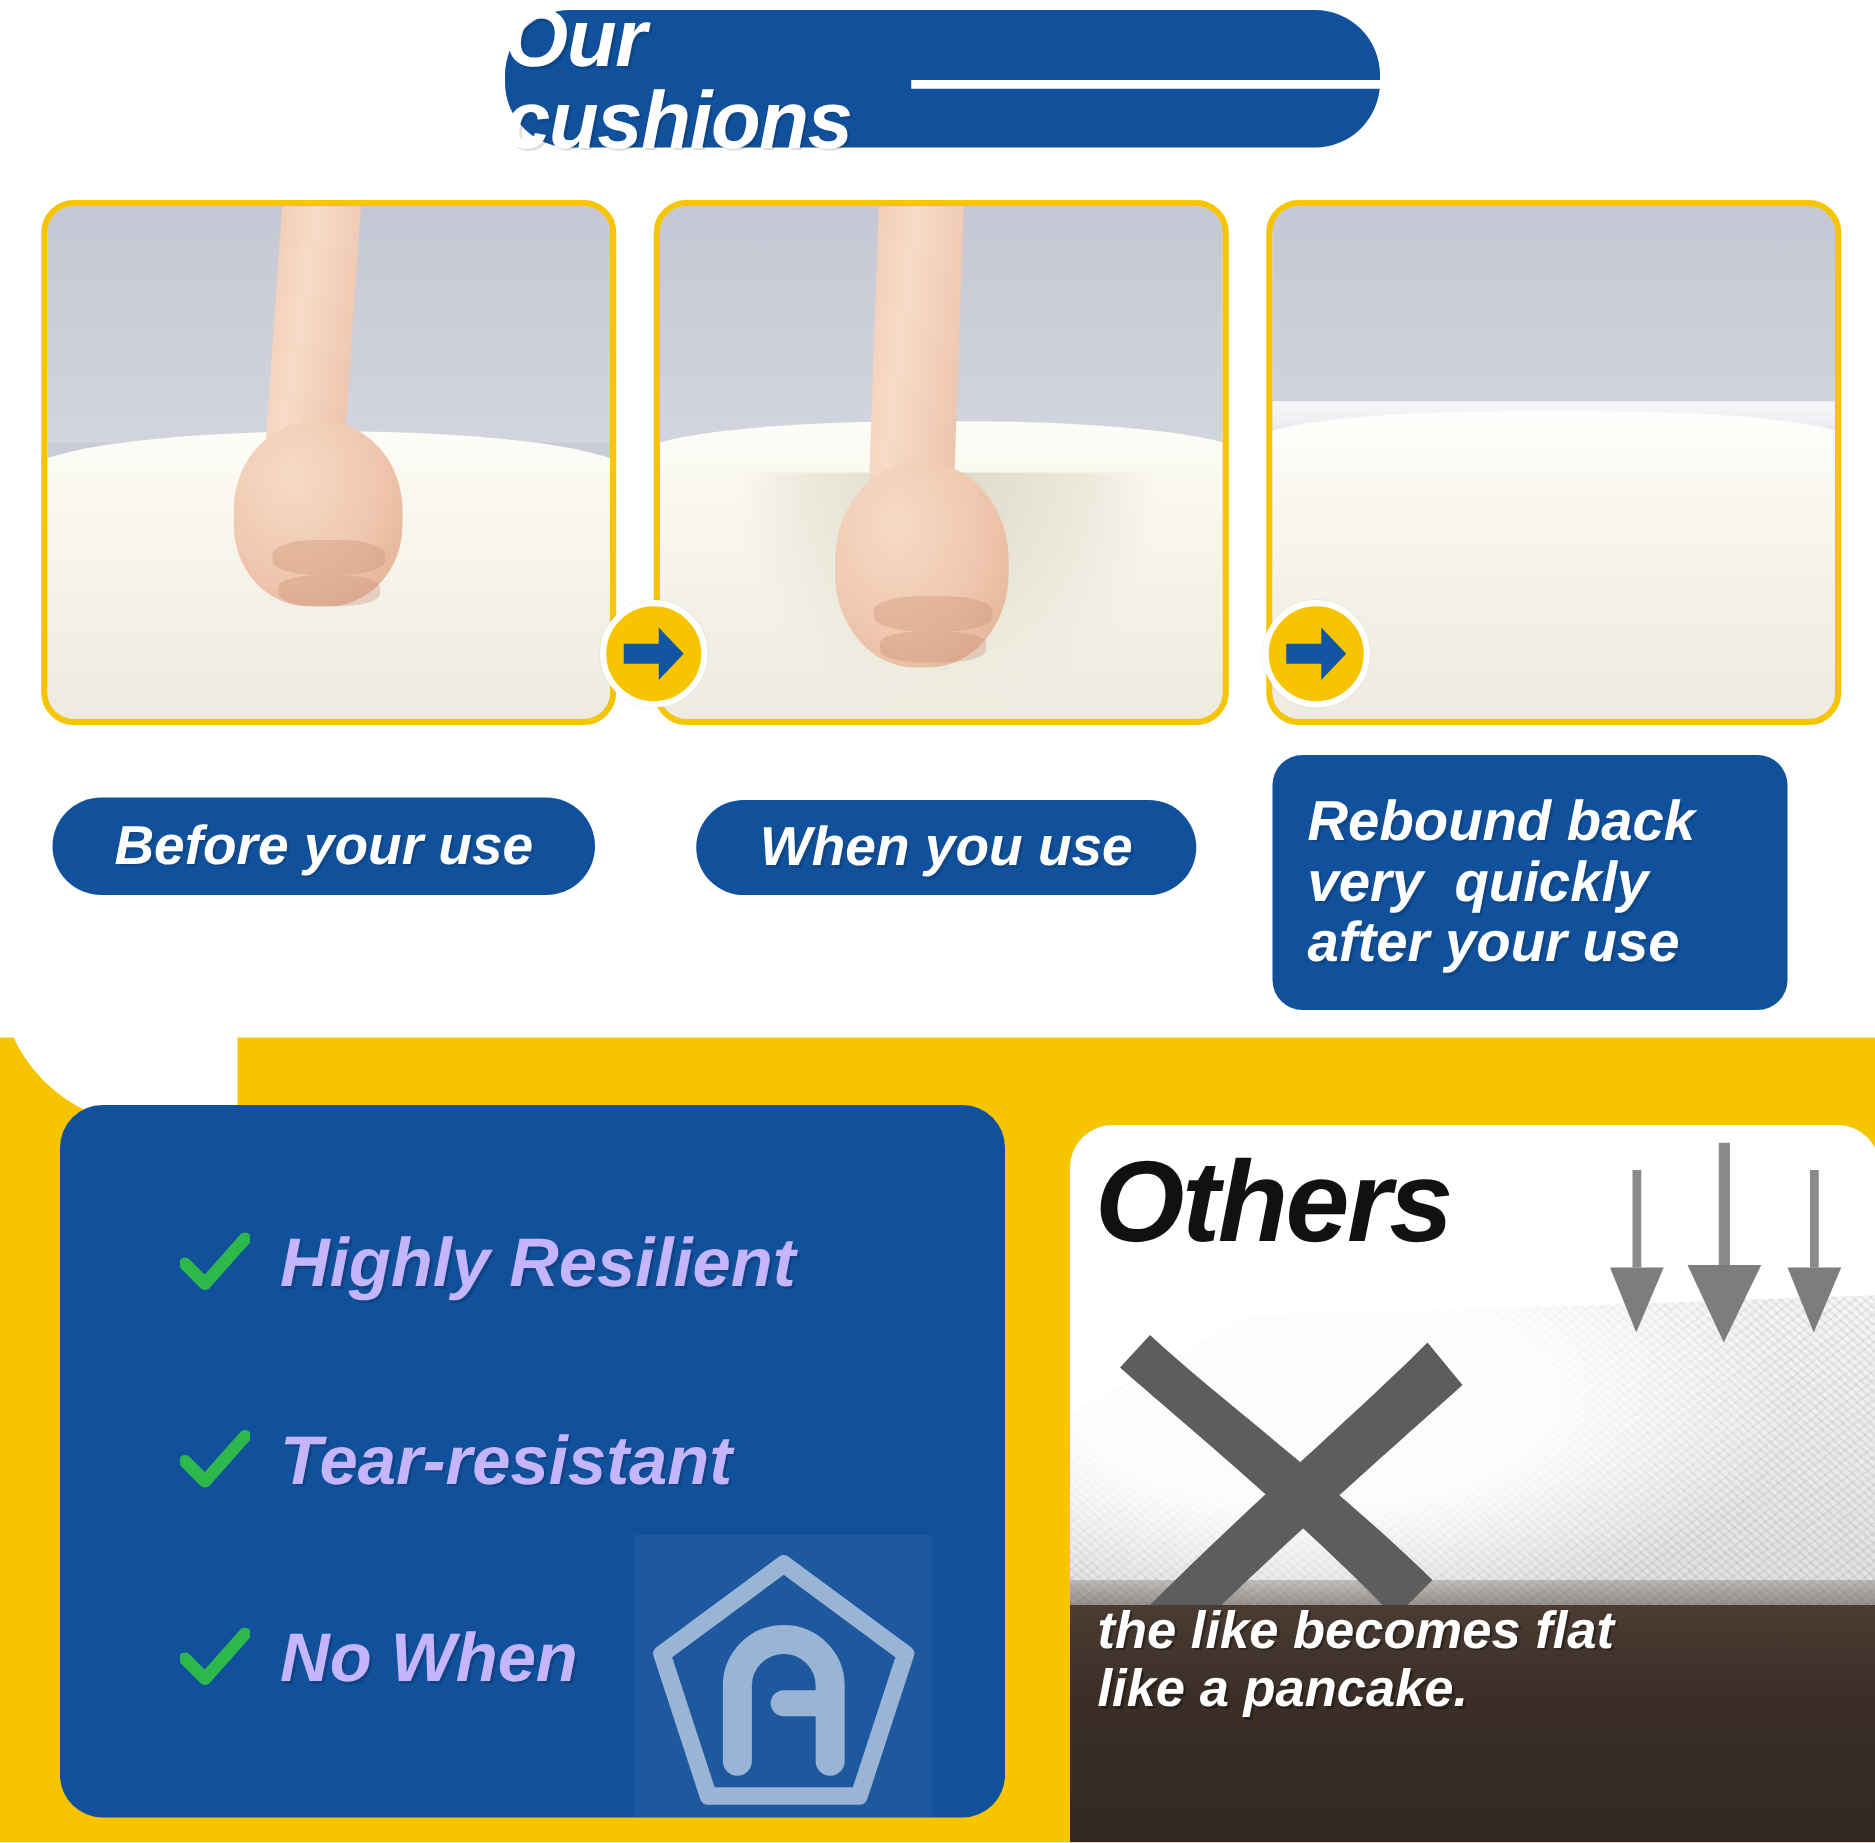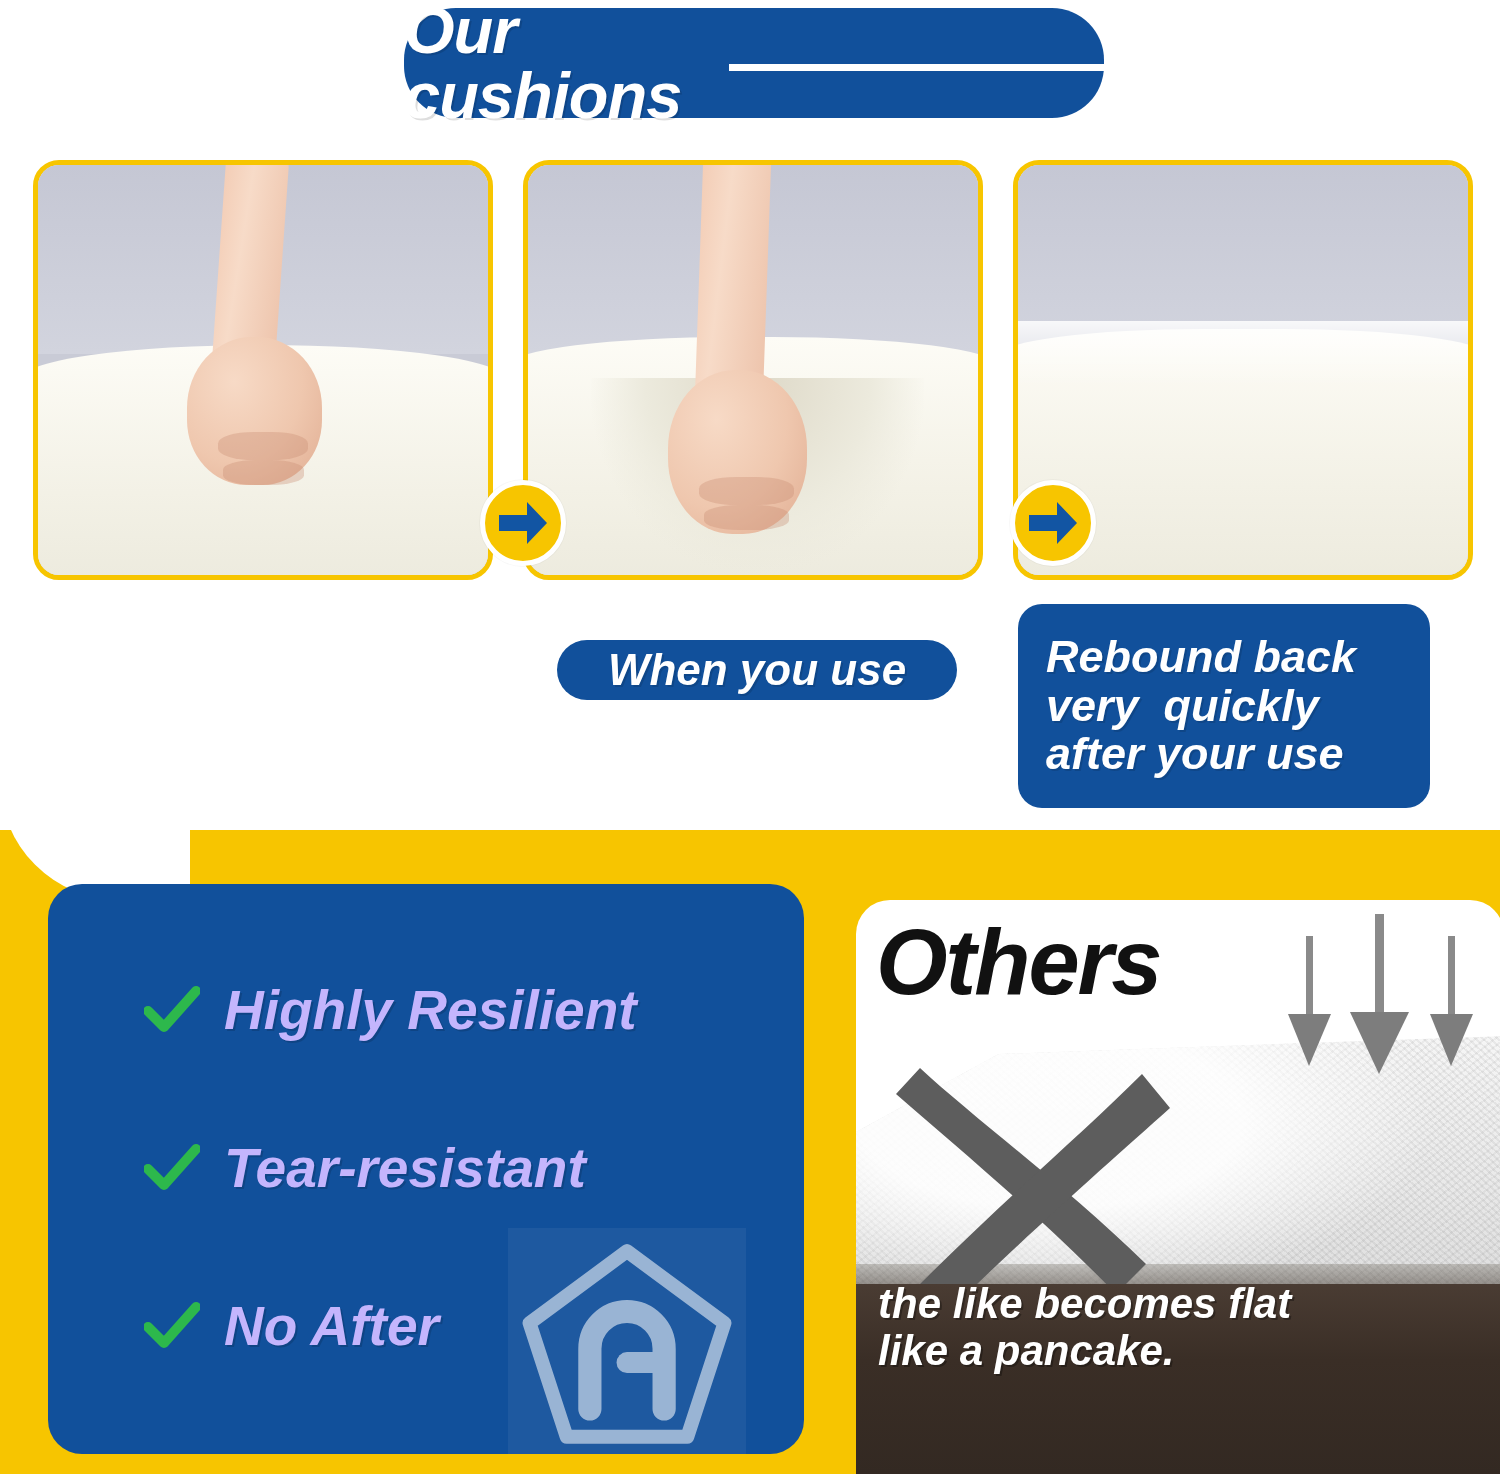--- a/index.html
+++ b/index.html
@@ -110,21 +110,21 @@
 
   
   .label-pill{
     position:absolute; background:#11509B; color:#ffffff;
     font-weight:bold; font-style:italic;
     display:flex; align-items:center; justify-content:center;
     text-shadow:2px 2px 0 rgba(0,0,0,0.12);
   }
   .pill-1{ left:42px; top:638px; width:434px; height:78px;
            border-radius:39px; font-size:44px; }
-  .pill-2{ left:557px; top:640px; width:400px; height:60px;
+  .pill-2{ left:557px; top:640px; width:400px; height:76px;
            border-radius:38px; font-size:44px; }
   .pill-3{ left:1018px; top:604px; width:412px; height:204px;
            border-radius:24px; font-size:45px; line-height:1.08;
            flex-direction:column; align-items:flex-start;
            justify-content:center; padding-left:28px; }
   .pill-3 span{ white-space:pre; }
 
   
   .yellow-band{
     position:absolute; left:0; top:780px; width:1500px; height:694px;
@@ -257,20 +257,21 @@
         <path d="M2 15 H30 V2 L50 23 L30 44 V31 H2 Z" fill="#1255A3"></path>
       </svg>
     </div>
     <div class="arrow-badge a2">
       <svg viewBox="0 0 52 46" aria-hidden="true">
         <path d="M2 15 H30 V2 L50 23 L30 44 V31 H2 Z" fill="#1255A3"></path>
       </svg>
     </div>
   </div>
 
+  <div class="label-pill pill-1">Before your use</div>
 
   <div class="label-pill pill-2">When you use</div>
 
   <div class="label-pill pill-3">
     <span>Rebound back</span>
     <span>very  quickly</span>
     <span>after your use</span>
   </div>
 </div>
 
@@ -305,21 +306,21 @@
       </span>
       <span class="feature-text">Tear-resistant</span>
     </div>
 
     <div class="feature-item">
       <span class="check">
         <svg viewBox="0 0 56 48" aria-hidden="true">
           <path d="M4 25 L20 41 L52 5" fill="none" stroke="#2DB84C" stroke-width="10" stroke-linecap="round" stroke-linejoin="round"></path>
         </svg>
       </span>
-      <span class="feature-text">No After</span>
+      <span class="feature-text">No When</span>
     </div>
 
   </div>
 </div>
 
 <div class="others-card">
 
   <div class="others-title">Others</div>
 
   <div class="down-arrows">

